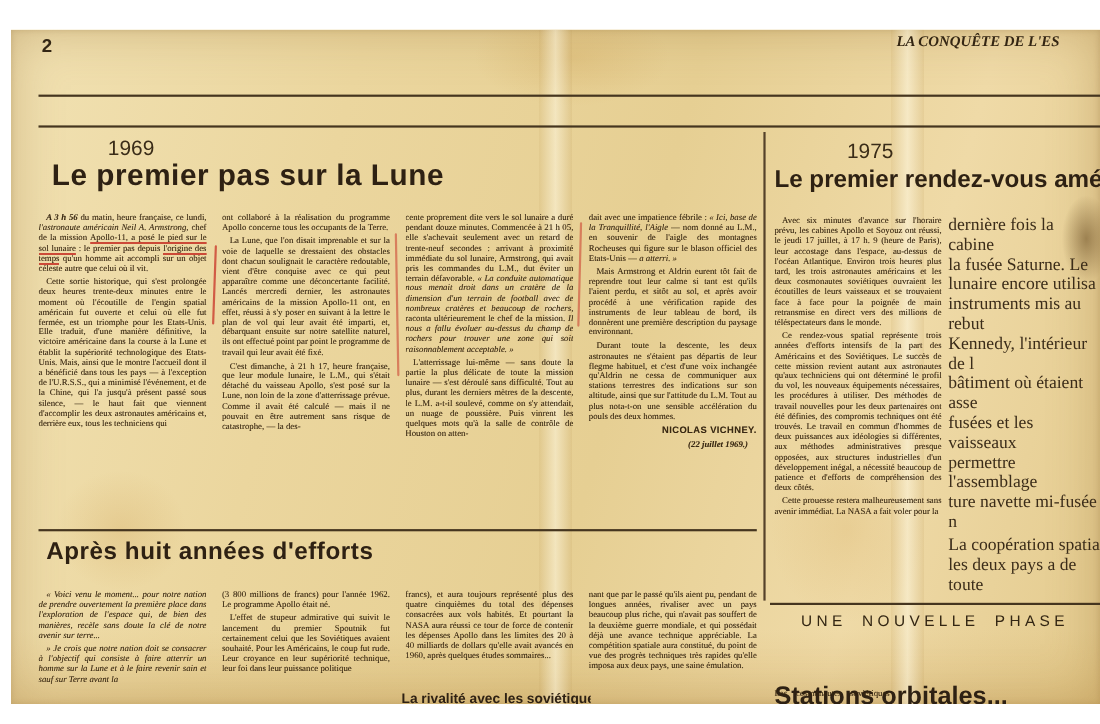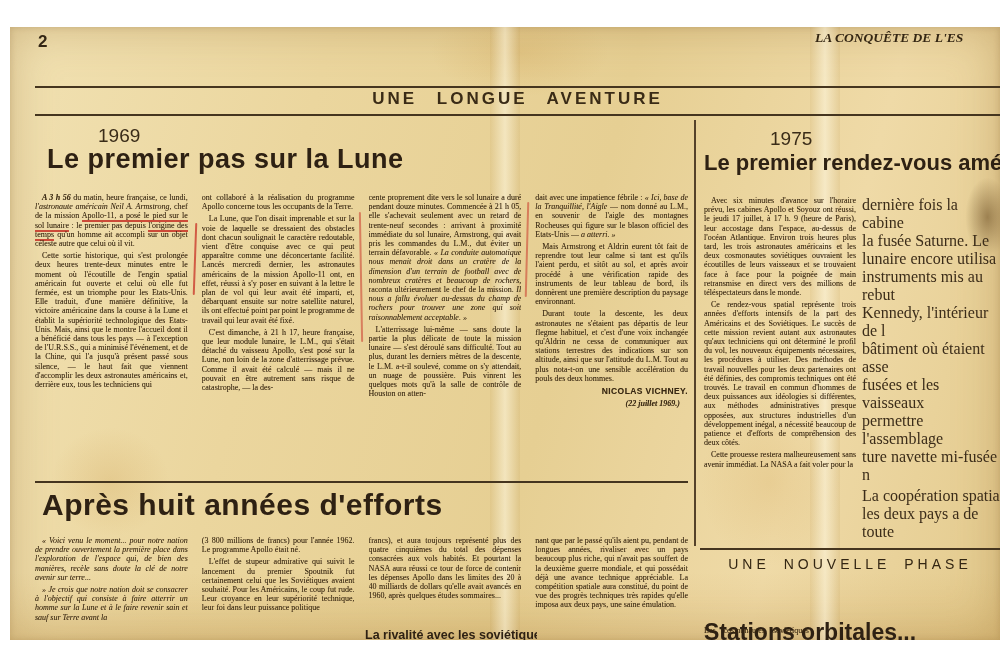--- a/index.html
+++ b/index.html
@@ -61,21 +61,20 @@
   <div class="stain" style="left:955px;top:150px;width:45px;height:80px;background:radial-gradient(ellipse,rgba(90,60,20,.5),transparent 70%);"></div>
   <div class="stain" style="left:40px;top:400px;width:120px;height:110px;background:radial-gradient(ellipse,rgba(200,150,70,.22),transparent 70%);"></div>
   <div class="stain" style="left:690px;top:370px;width:140px;height:170px;background:radial-gradient(ellipse,rgba(210,165,85,.22),transparent 70%);"></div>
   <div class="stain" style="left:0px;top:545px;width:990px;height:70px;border-radius:0;background:linear-gradient(180deg,transparent,rgba(195,150,70,.20));"></div>
   <div class="crease" style="left:480px;"></div>
   <div class="crease" style="left:800px;"></div>
 
   <div class="pageno">2</div>
   <div class="masthead">LA CONQUÊTE DE L'ES</div>
   <div class="rule" style="left:25px;top:59px;width:965px;"></div>
-  <div class="banner">UNE LONGUE AVENTURE</div>
   <div class="rule" style="left:25px;top:87px;width:965px;"></div>
 
   <div class="yearlbl" style="left:88px;top:98px;">1969</div>
   <div class="headline" style="left:25px;top:117px;font-size:27px;letter-spacing:.5px;margin-left:12px;">Le premier pas sur la Lune</div>
   <div class="cols" style="left:25px;top:166px;width:653px;height:292px;">
     <div class="col">
         <p><span class="bi">A 3 h 56</span><span> du matin, heure française, ce lundi, </span><span class="i">l'astronaute américain Neil A. Armstrong</span><span>, chef de la mission </span><span class="redu">Apollo-11, a posé le pied sur le sol lunaire</span><span> : le premier pas depuis </span><span class="redu">l'origine des temps</span><span> qu'un homme ait accompli sur un objet céleste autre que celui où il vit.</span></p>
         <p>Cette sortie historique, qui s'est prolongée deux heures trente-deux minutes entre le moment où l'écoutille de l'engin spatial américain fut ouverte et celui où elle fut fermée, est un triomphe pour les Etats-Unis. Elle traduit, d'une manière définitive, la victoire américaine dans la course à la Lune et établit la supériorité technologique des Etats-Unis. Mais, ainsi que le montre l'accueil dont il a bénéficié dans tous les pays — à l'exception de l'U.R.S.S., qui a minimisé l'événement, et de la Chine, qui l'a jusqu'à présent passé sous silence, — le haut fait que viennent d'accomplir les deux astronautes américains et, derrière eux, tous les techniciens qui</p>
       </div>
     <div class="col">
@@ -119,21 +118,21 @@
       <div>fusées et les vaisseaux</div>
       <div>permettre l'assemblage</div>
       <div>ture navette mi-fusée n</div>
       <div class="gap"></div>
       <div>La coopération spatia</div>
       <div>les deux pays a de toute</div>
     </div>
 
   <div class="rule" style="left:25px;top:454px;width:653px;"></div>
 
-  <div class="headline" style="left:32px;top:461px;font-size:30px;letter-spacing:.5px;">Après huit années d'efforts</div>
+  <div class="headline" style="left:32px;top:461px;font-size:22px;letter-spacing:.5px;">Après huit années d'efforts</div>
   <div class="cols" style="left:25px;top:509px;width:653px;height:104px;">
     <div class="col">
         <p class="i"><span>« Voici venu le moment... pour notre nation de prendre ouvertement la première place dans l'exploration de l'espace qui, de bien des manières, recèle sans doute la clé de notre avenir sur terre...</span></p>
         <p class="i"><span>» Je crois que notre nation doit se consacrer à l'objectif qui consiste à faire atterrir un homme sur la Lune et à le faire revenir sain et sauf sur Terre avant la</span></p>
       </div>
     <div class="col">
         <p class="cont"><span>(3 800 millions de francs) pour l'année 1962. Le programme Apollo était né.</span></p>
         <p>L'effet de stupeur admirative qui suivit le lancement du premier Spoutnik fut certainement celui que les Soviétiques avaient souhaité. Pour les Américains, le coup fut rude. Leur croyance en leur supériorité technique, leur foi dans leur puissance politique</p>
       </div>
     <div class="col">

